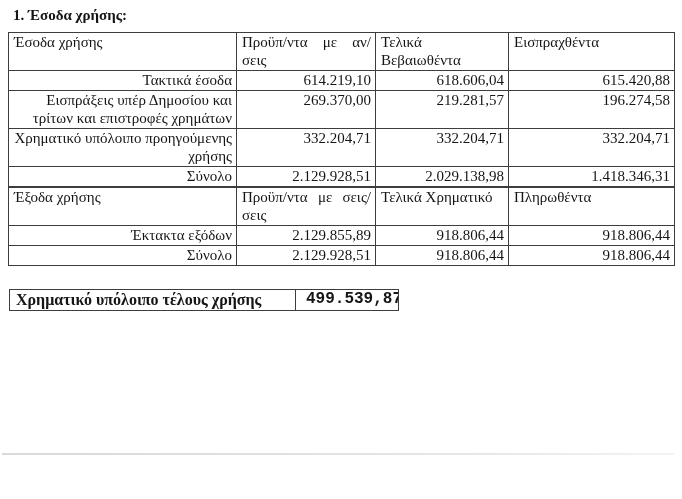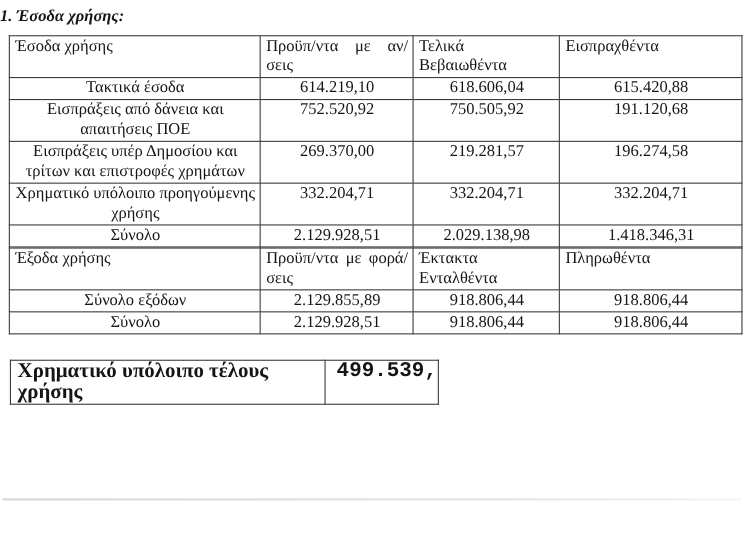--- a/index.html
+++ b/index.html
@@ -13,39 +13,38 @@
     overflow: hidden;
     position: relative;
     font-family: "Liberation Serif", "DejaVu Serif", serif;
     color: #151515;
     font-size: 15px;
   }
   .sec-title {
     font-weight: bold;
     font-size: 15px;
     line-height: 19px;
-    margin: 0 0 7px 0;
-    font-style: italic;
+    margin: 0 0 7px 13px;
   }
   .sec-title.first { padding-top: 6px; }
   .sec-title.second { margin-top: 32px; }
 
   table.t {
     border-collapse: collapse;
     table-layout: fixed;
     margin-left: 8px;
     width: 666px;
   }
   table.t th, table.t td {
     border: 1.5px solid #3d3d3d;
     padding: 0 4px 1px 5px;
     vertical-align: top;
     line-height: 18px;
     font-size: 15px;
-    text-align: center;
+    text-align: right;
     overflow: hidden;
   }
   table.t th {
     font-weight: normal;
     text-align: justify;
   }
   td.lbl { text-align: justify; }
   tr.total td { font-weight: normal; }
 
   .scan-line {
@@ -60,21 +59,21 @@
 
   table.sum {
     border-collapse: collapse;
     table-layout: fixed;
     margin: 23px 0 0 9px;
     width: 389px;
   }
   table.sum td {
     border: 1.5px solid #3d3d3d;
     font-weight: bold;
-    font-size: 19px;
+    font-size: 16px;
     line-height: 19px;
     vertical-align: top;
     padding: 0 4px 1px 6px;
     overflow: hidden;
   }
   table.sum td.val { padding-left: 10px; font-family: Liberation Mono, monospace; }
 </style>
 </head>
 <body>
 
@@ -98,26 +97,20 @@
       </tr>
     </thead>
     <tbody>
       <tr>
         <td class="lbl">Τακτικά έσοδα</td>
         <td>614.219,10</td>
         <td>618.606,04</td>
         <td>615.420,88</td>
       </tr>
       <tr>
-        <td class="lbl">Εισπράξεις από δάνεια και απαιτήσεις ΠΟΕ</td>
-        <td>752.520,92</td>
-        <td>750.505,92</td>
-        <td>191.120,68</td>
-      </tr>
-      <tr>
         <td class="lbl">Εισπράξεις υπέρ Δημοσίου και τρίτων και επιστροφές χρημάτων</td>
         <td>269.370,00</td>
         <td>219.281,57</td>
         <td>196.274,58</td>
       </tr>
       <tr>
         <td class="lbl">Χρηματικό υπόλοιπο προηγούμενης χρήσης</td>
         <td>332.204,71</td>
         <td>332.204,71</td>
         <td>332.204,71</td>
@@ -135,28 +128,28 @@
   <table class="t">
     <colgroup>
       <col style="width:228px">
         <col style="width:139px">
         <col style="width:133px">
         <col style="width:166px">
     </colgroup>
     <thead>
       <tr>
         <th>Έξοδα χρήσης</th>
-        <th>Προϋπ/ντα με φορά/σεις</th>
-        <th>Έκτακτα Ενταλθέντα</th>
+        <th>Προϋπ/ντα με σεις/σεις</th>
+        <th>Τελικά Χρηματικό</th>
         <th>Πληρωθέντα</th>
       </tr>
     </thead>
     <tbody>
       <tr>
-        <td class="lbl">Σύνολο εξόδων</td>
+        <td class="lbl">Έκτακτα εξόδων</td>
         <td>2.129.855,89</td>
         <td>918.806,44</td>
         <td>918.806,44</td>
       </tr>
       <tr class="total">
         <td>Σύνολο</td>
         <td>2.129.928,51</td>
         <td>918.806,44</td>
         <td>918.806,44</td>
       </tr>

